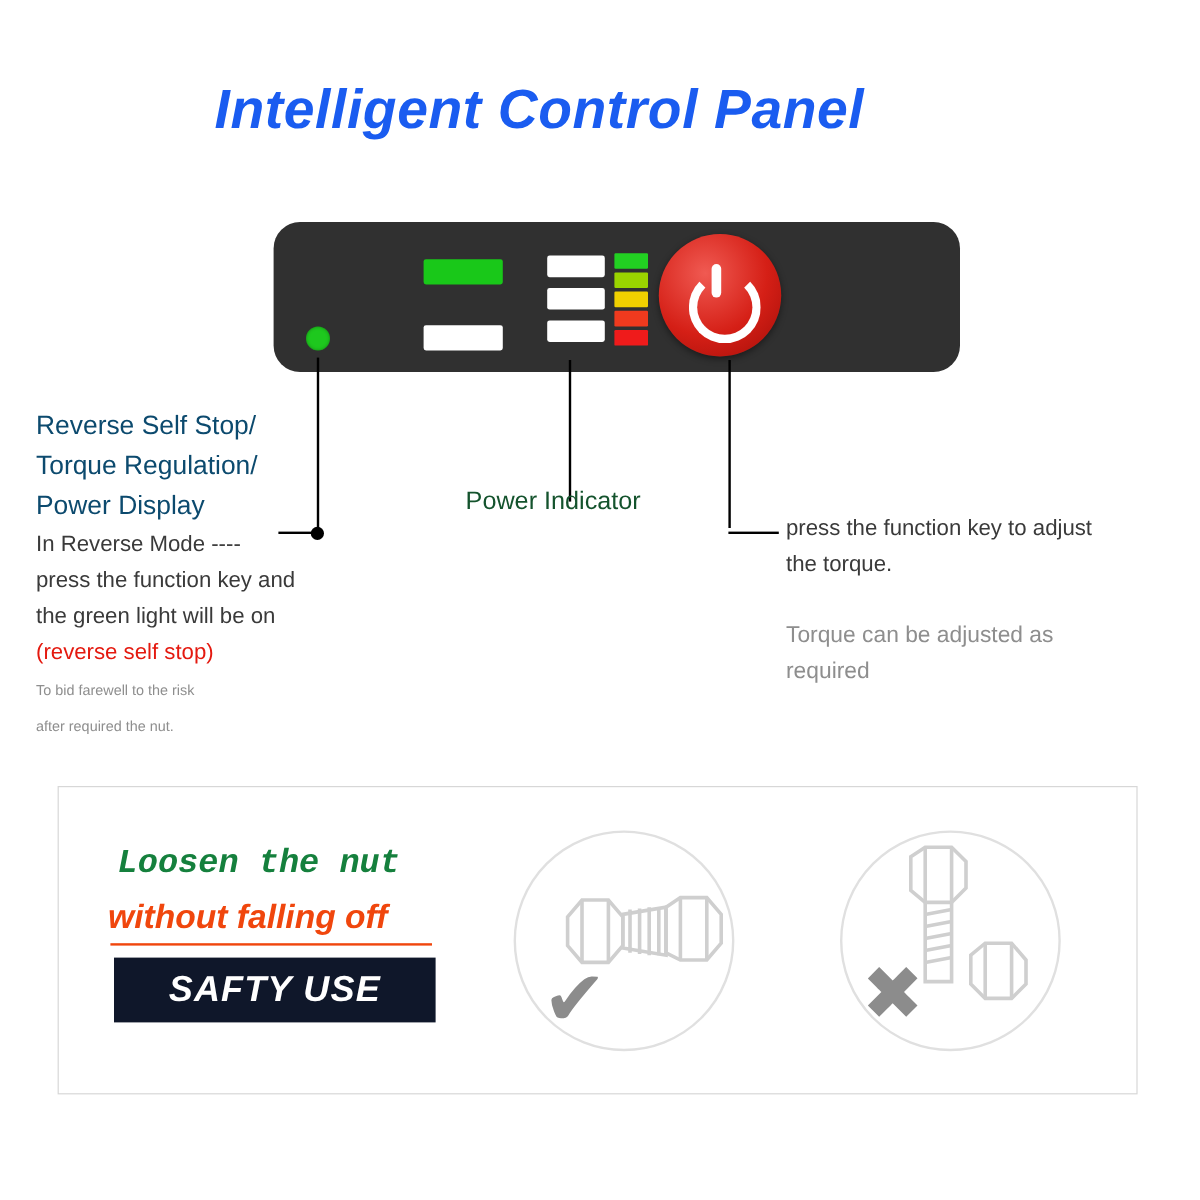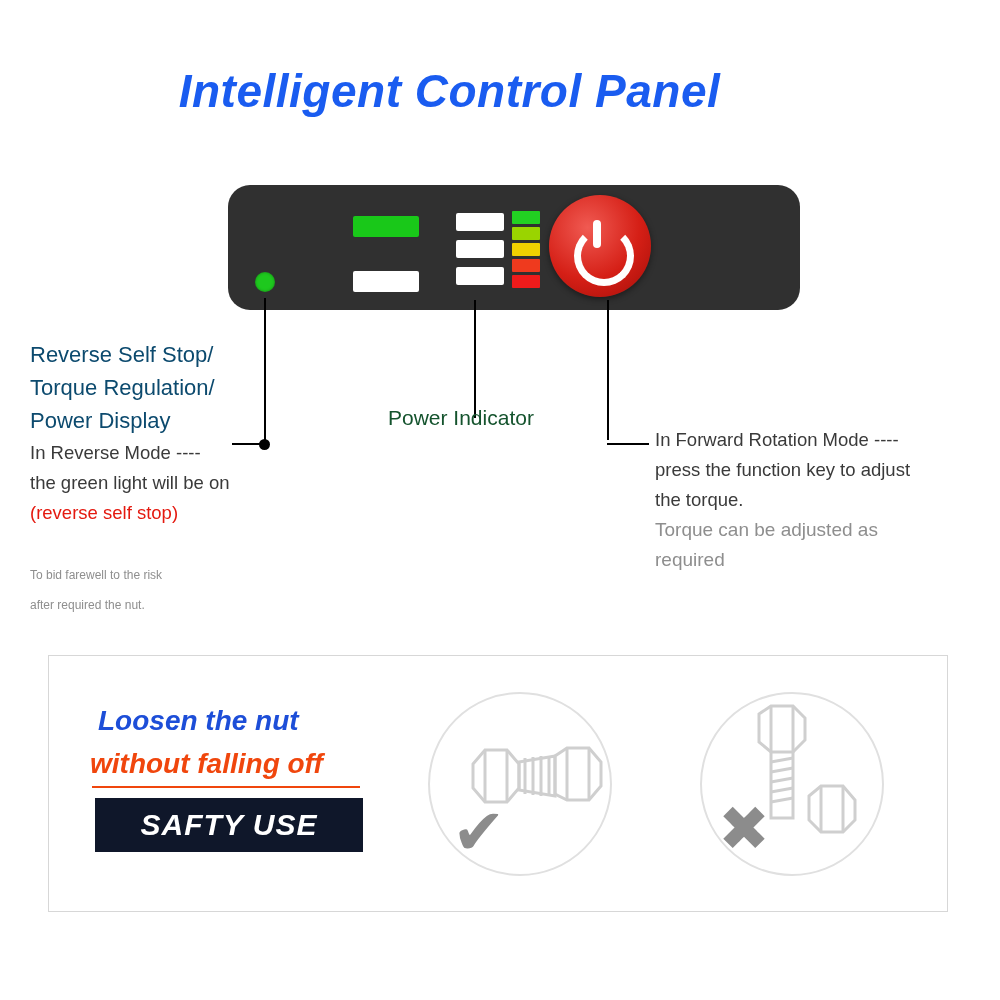--- a/index.html
+++ b/index.html
@@ -157,21 +157,21 @@
   
   .bottom-box {
     position: absolute;
     left: 48px; top: 655px;
     width: 898px; height: 255px;
     border: 1.5px solid #d7d7d7;
     background: #ffffff;
   }
   .loosen1 {
     position: absolute; left: 98px; top: 705px;
-    font-size: 28px; font-weight: bold; font-style: italic; color: #1d4ed8;
+    font-size: 28px; font-weight: bold; font-style: italic; color: #15803d; font-family: Liberation Mono, monospace;
   }
   .loosen2 {
     position: absolute; left: 90px; top: 748px;
     font-size: 28px; font-weight: bold; font-style: italic; color: #f0460d;
   }
   .underline {
     position: absolute; left: 92px; top: 786px; width: 268px; height: 2px; background: #f0460d;
   }
   .safty {
     position: absolute; left: 95px; top: 798px;
@@ -237,32 +237,32 @@
 <div class="line line-r-v"></div>
 <div class="line line-r-h"></div>
 
 <div class="txt left-head">
   <div>Reverse Self Stop/</div>
   <div>Torque Regulation/</div>
   <div>Power Display</div>
 </div>
 <div class="txt left-body">
   <div>In Reverse Mode ----</div>
+  <div>press the function key and</div>
   <div>the green light will be on</div>
   <div class="left-red">(reverse self stop)</div>
 </div>
 <div class="txt left-grey">
   <div>To bid farewell to the risk</div>
   <div>after required the nut.</div>
 </div>
 
 <div class="txt mid-label">Power Indicator</div>
 
 <div class="txt right-body">
-  <div>In Forward Rotation Mode ----</div>
   <div>press the function key to adjust</div>
   <div>the torque.</div>
 </div>
 <div class="txt right-grey">
   <div>Torque can be adjusted as</div>
   <div>required</div>
 </div>
 
 <div class="bottom-box"></div>
 <div class="loosen1">Loosen the nut</div>

